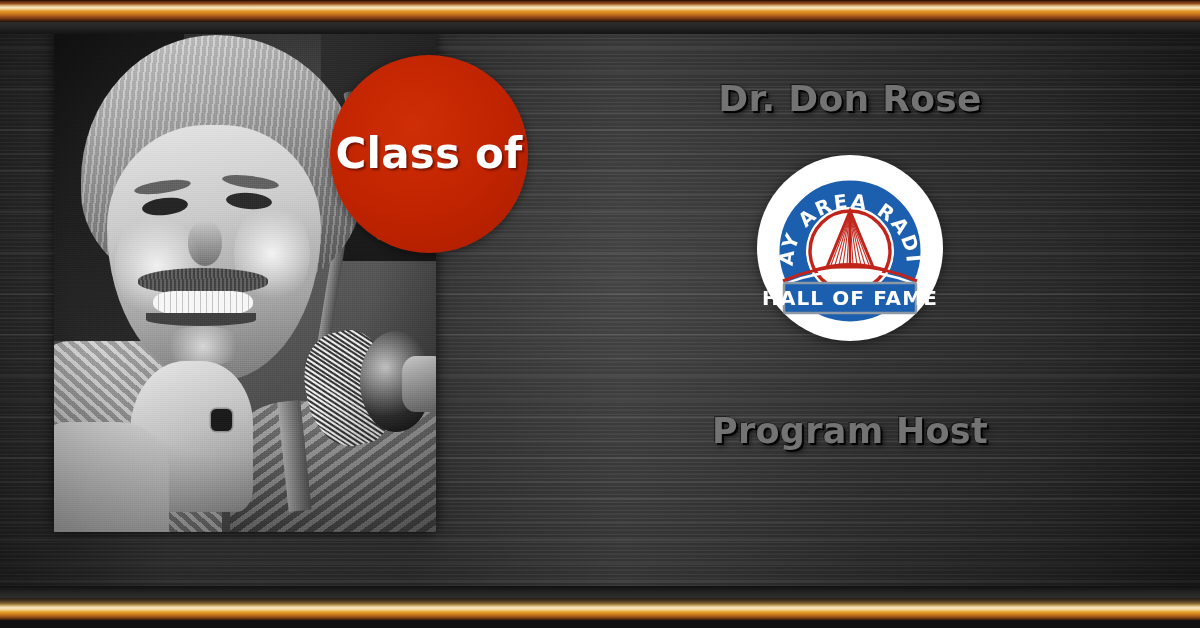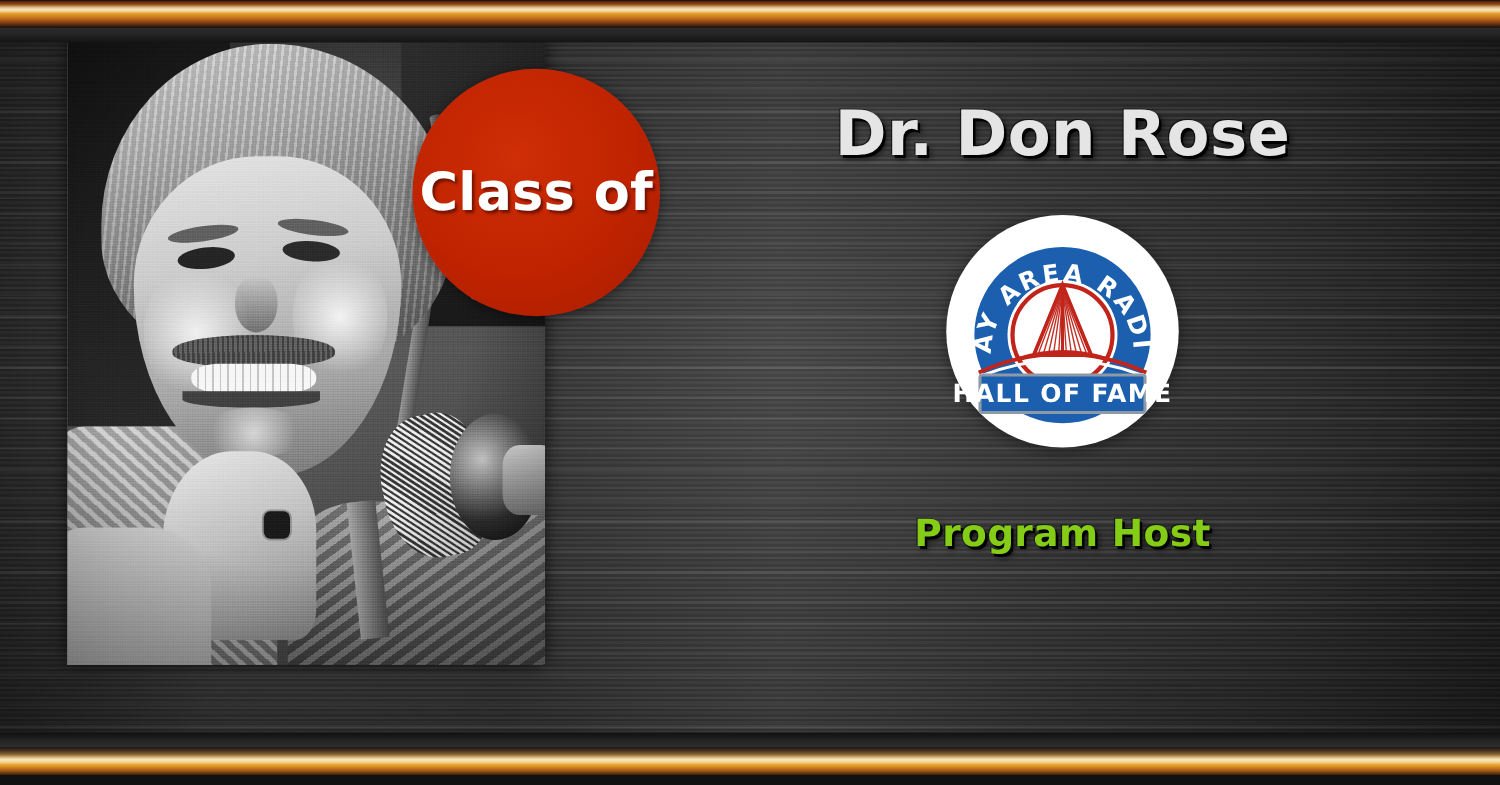--- a/index.html
+++ b/index.html
@@ -250,22 +250,22 @@
   #right-col {
     position:absolute; left:520px; top:30px; width:660px; height:566px;
     z-index:3;
     display:flex; flex-direction:column; align-items:center;
   }
 
   #inductee-name {
     margin-top:48px;
     font-family:"DejaVu Sans", sans-serif;
     font-weight:bold;
-    font-size:50px;
-    color:#e5e5e5;
+    font-size:36px;
+    color:#737373;
     letter-spacing:0.3px;
     text-shadow:
        2px 2px 0 rgba(0,0,0,0.92),
       -1px -1px 0 rgba(0,0,0,0.55),
        3px 3px 5px rgba(0,0,0,0.6);
     white-space:nowrap;
   }
 
   
   #logo {
@@ -273,25 +273,25 @@
     width:186px; height:186px;
     border-radius:50%;
     background:#ffffff;
     position:relative;
     box-shadow:0 2px 12px rgba(0,0,0,0.45);
     display:block;
   }
   #logo svg { position:absolute; left:0; top:0; width:186px; height:186px; }
 
   #inductee-role {
-    margin-top:52px;
+    margin-top:70px;
     font-family:"DejaVu Sans", sans-serif;
     font-weight:bold;
-    font-size:30px;
-    color:#84cc16;
+    font-size:35px;
+    color:#737373;
     letter-spacing:0.3px;
     text-shadow:
        2px 2px 0 rgba(0,0,0,0.9),
       -1px -1px 0 rgba(0,0,0,0.5),
        3px 3px 5px rgba(0,0,0,0.55);
     white-space:nowrap;
   }
 </style>
 </head>
 <body>

